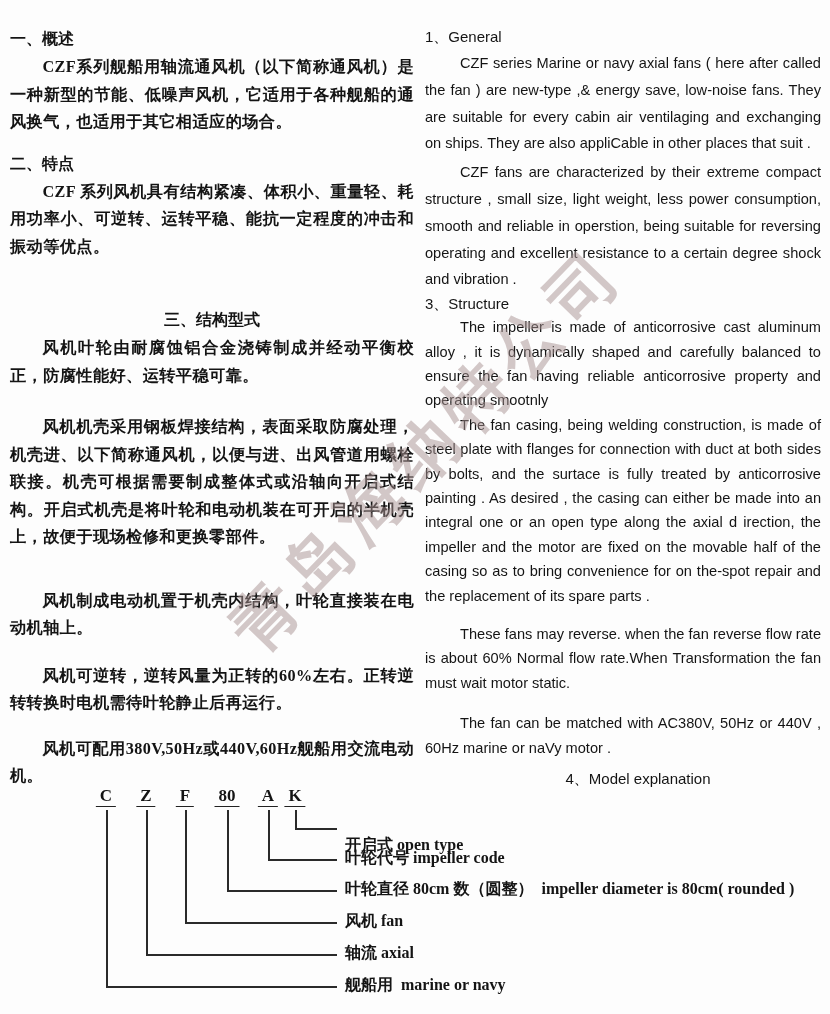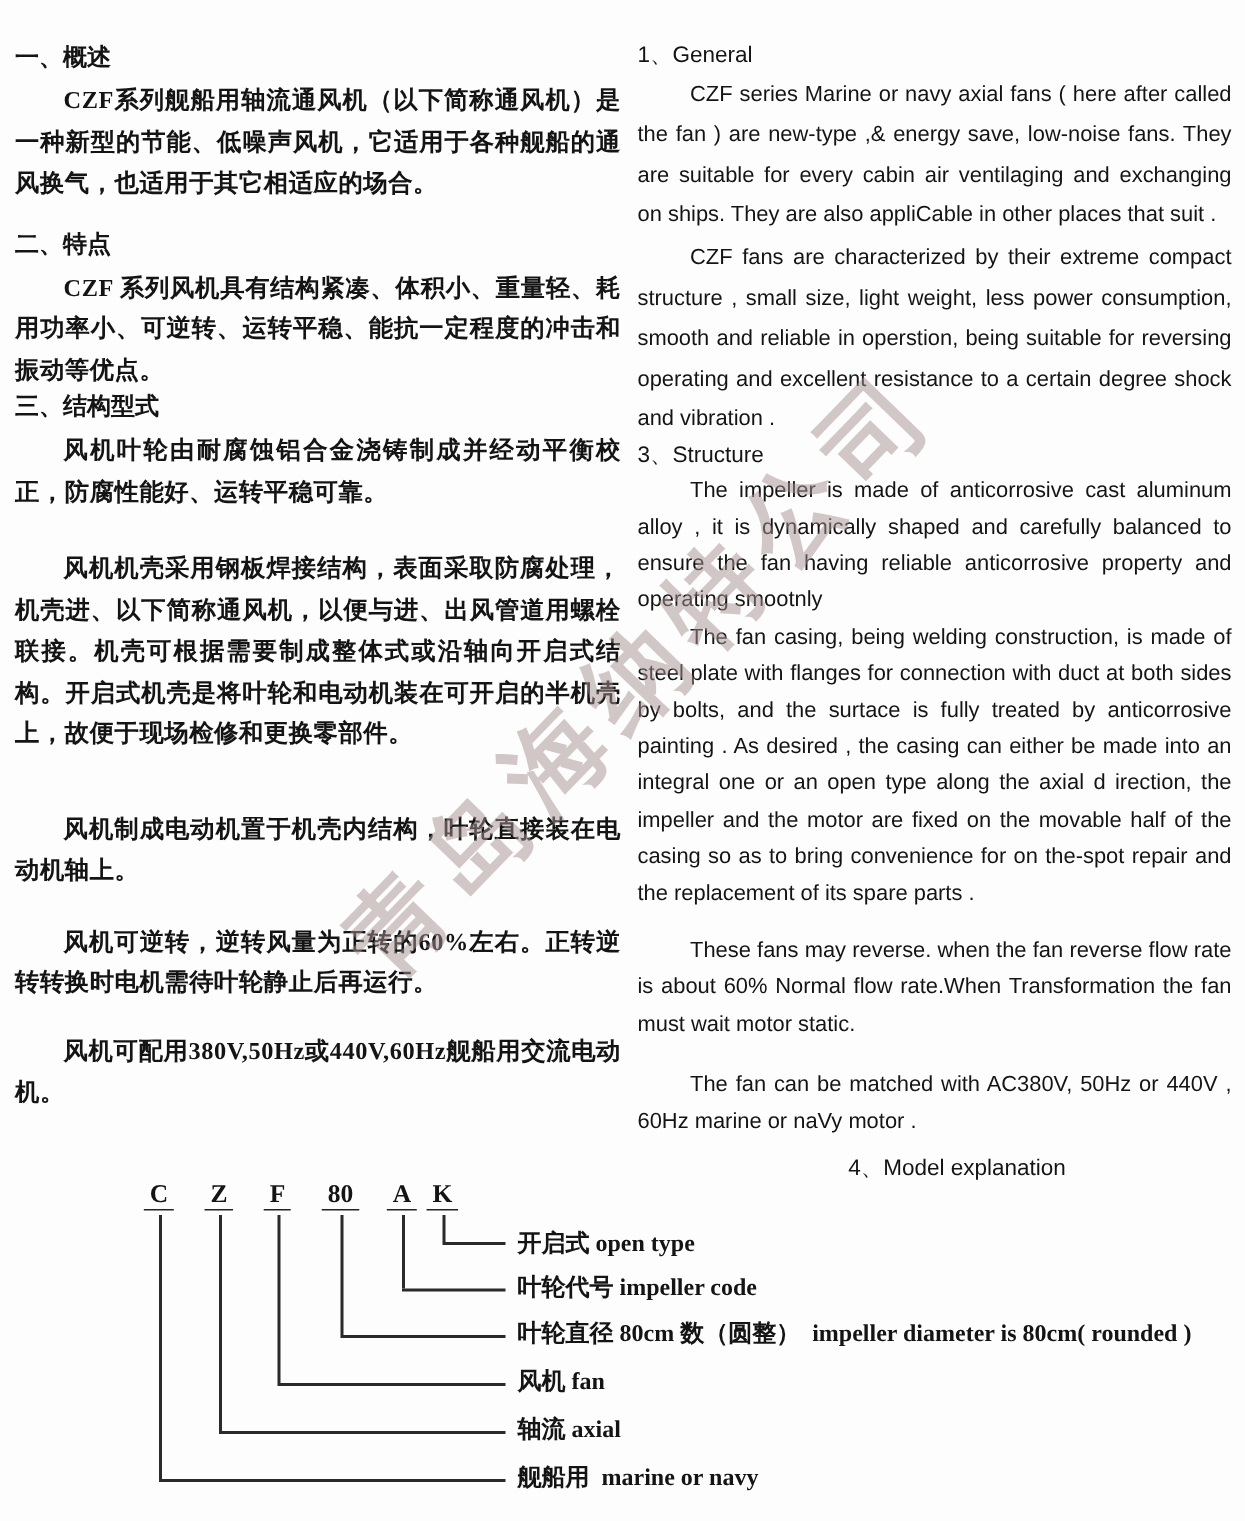--- a/index.html
+++ b/index.html
@@ -21,21 +21,21 @@
   .col-left{left:10px;top:28px;width:404px;}
   .col-right{left:425px;top:26px;width:396px;}
 
   .cn-h{font-size:16px;font-weight:bold;line-height:22px;margin:0;
         font-family:"Liberation Serif",serif;}
   .cn{font-size:16.2px;font-weight:600;line-height:27.5px;margin:0;
       text-align:justify;text-indent:2em;letter-spacing:0.4px;
       font-family:"Liberation Serif",serif;}
   .m4{margin-top:4px;}
   .m16{margin-top:16px;}
-  .m48{}
+  .m48{margin-top:48px;text-align:center;}
   .m24{margin-top:24px;}
   .m36{margin-top:36px;}
   .m20{margin-top:20px;}
   .m18{margin-top:18px;}
   .m3{margin-top:3px;}
 
   .en-h{font-size:15px;font-weight:normal;line-height:22px;margin:0;}
   .en{font-size:14.6px;line-height:26.8px;margin:0;text-align:justify;
       text-indent:2.4em;}
   .en.lh-short{line-height:24.4px;}
@@ -63,21 +63,21 @@
   .it1 .dletter,.it1 .vline{left:146px;}
   .it2 .dletter,.it2 .vline{left:185px;}
   .it3 .dletter,.it3 .vline{left:227px;}
   .it4 .dletter,.it4 .vline{left:268px;}
   .it5 .dletter,.it5 .vline{left:295px;}
   .it0 .vline{height:176px;} .it0 .hline{left:106px;width:231px;top:203px;} .it0 .dlabel{top:192px;}
   .it1 .vline{height:144px;} .it1 .hline{left:146px;width:191px;top:171px;} .it1 .dlabel{top:160px;text-align:right;}
   .it2 .vline{height:112px;} .it2 .hline{left:185px;width:152px;top:139px;} .it2 .dlabel{top:128px;}
   .it3 .vline{height:80px;}  .it3 .hline{left:227px;width:110px;top:107px;} .it3 .dlabel{top:96px;}
   .it4 .vline{height:49px;}  .it4 .hline{left:268px;width:69px;top:76px;}  .it4 .dlabel{top:65px;}
-  .it5 .vline{height:18px;}  .it5 .hline{left:295px;width:42px;top:45px;}  .it5 .dlabel{top:36px;}
+  .it5 .vline{height:18px;}  .it5 .hline{left:295px;width:42px;top:45px;}  .it5 .dlabel{top:52px;}
 </style>
 </head>
 <body>
 
 <div class="page">
 
   <div class="watermark">青岛海纳特公司</div>
 
   <div class="col col-left">
     <h2 class="cn-h">一、概述</h2>

